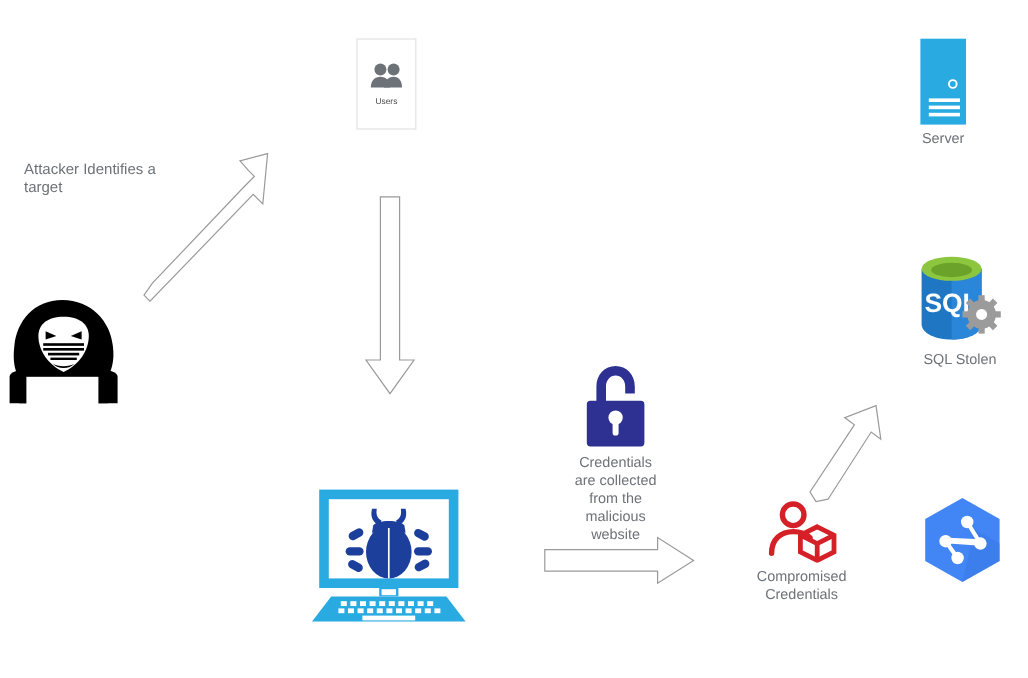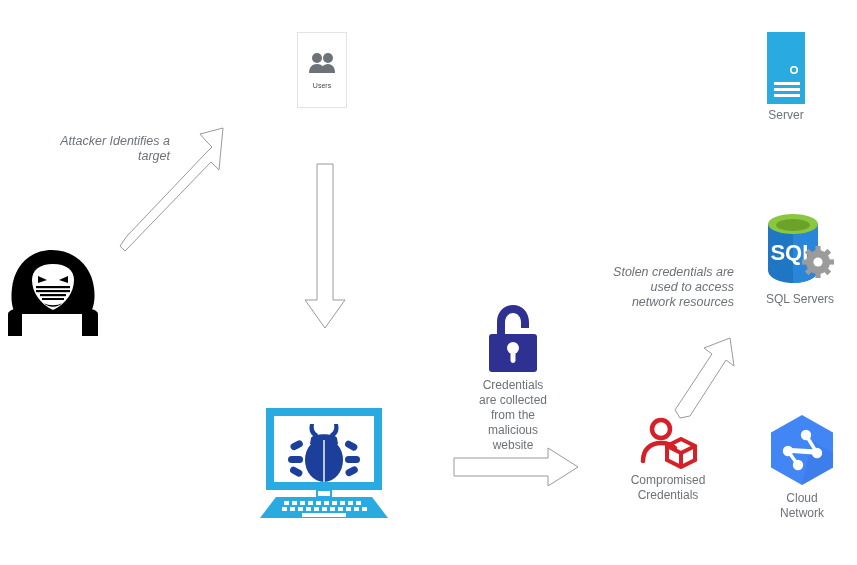--- a/index.html
+++ b/index.html
@@ -16,23 +16,22 @@
     height: 565px;
     background: #ffffff;
     overflow: hidden;
   }
   .node { position: absolute; }
   .caption {
     position: absolute;
     color: #6d7278;
     font-size: 12.5px;
     line-height: 15px;
-    text-align: right;
+    text-align: left;
     white-space: pre-line;
-    font-style: italic;
   }
   .icon-label {
     color: #6d7278;
     font-size: 12px;
     line-height: 15px;
     text-align: center;
     margin-top: 4px;
     white-space: pre-line;
   }
   .users-card {
@@ -173,26 +172,23 @@
           <rect x="-2.6" y="10" width="5.2" height="6"></rect>
           <rect x="-16" y="-2.6" width="6" height="5.2"></rect>
           <rect x="10" y="-2.6" width="6" height="5.2"></rect>
           <rect x="-2.6" y="-16" width="5.2" height="6" transform="rotate(45)"></rect>
           <rect x="-2.6" y="10" width="5.2" height="6" transform="rotate(45)"></rect>
           <rect x="-16" y="-2.6" width="6" height="5.2" transform="rotate(45)"></rect>
           <rect x="10" y="-2.6" width="6" height="5.2" transform="rotate(45)"></rect>
         </g>
       </g>
     </svg>
-    <div class="icon-label">SQL Servers</div>
-  </div>
-
-  <div class="caption" style="left:572px; top:265px; width:162px;">Stolen credentials are
-used to access
-network resources</div>
+    <div class="icon-label">SQL Stolen</div>
+  </div>
+
 
   <div class="node" style="left:462px; top:302px; width:102px;">
     <svg width="64" height="72" viewBox="0 0 64 72" style="display:block;margin:0 auto;">
       <path d="M16 34 L16 20 C16 10 23 3 32 3 C41 3 48 10 48 20 L48 26 L40 26 L40 20
                C40 15 36.5 11 32 11 C27.5 11 24 15 24 20 L24 34 Z" fill="#2e3192"></path>
       <rect x="8" y="32" width="48" height="38" rx="3" fill="#2e3192"></rect>
       <circle cx="32" cy="46" r="6" fill="#ffffff"></circle>
       <rect x="29.5" y="46" width="5" height="15" rx="2.4" fill="#ffffff"></rect>
     </svg>
     <div class="icon-label">Credentials
@@ -305,17 +301,15 @@
         <circle cx="52" cy="40" r="5.2"></circle>
         <circle cx="33" cy="52" r="5.2"></circle>
         <rect x="21" y="35.6" width="31" height="3.6" transform="rotate(3 36 37)"></rect>
       </g>
       <g stroke="#ffffff" stroke-width="3.4" fill="none">
         <line x1="41" y1="22" x2="52" y2="40"></line>
         <line x1="23" y1="38" x2="33" y2="52"></line>
         <line x1="23" y1="38" x2="52" y2="40"></line>
       </g>
     </svg>
-    <div class="icon-label">Cloud
-Network</div>
   </div>
 
 </div>
 
 </body></html>

